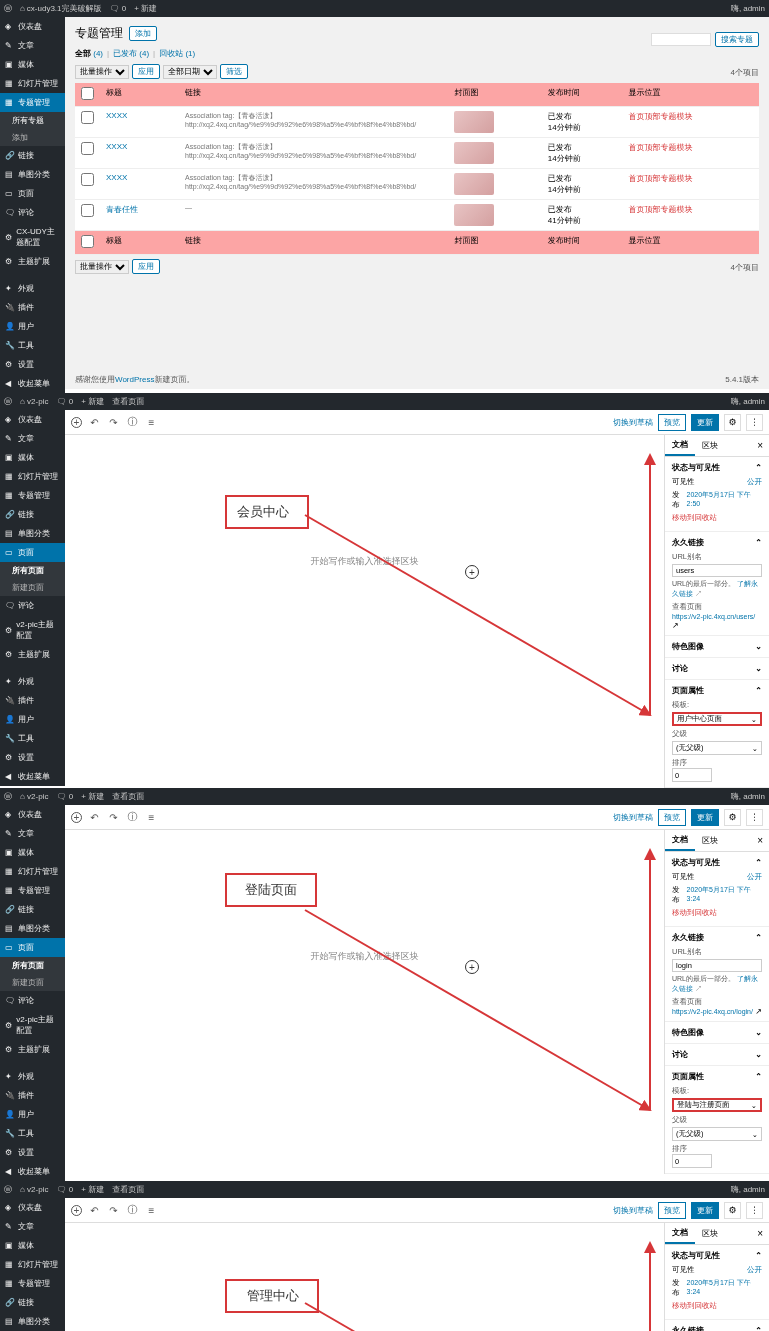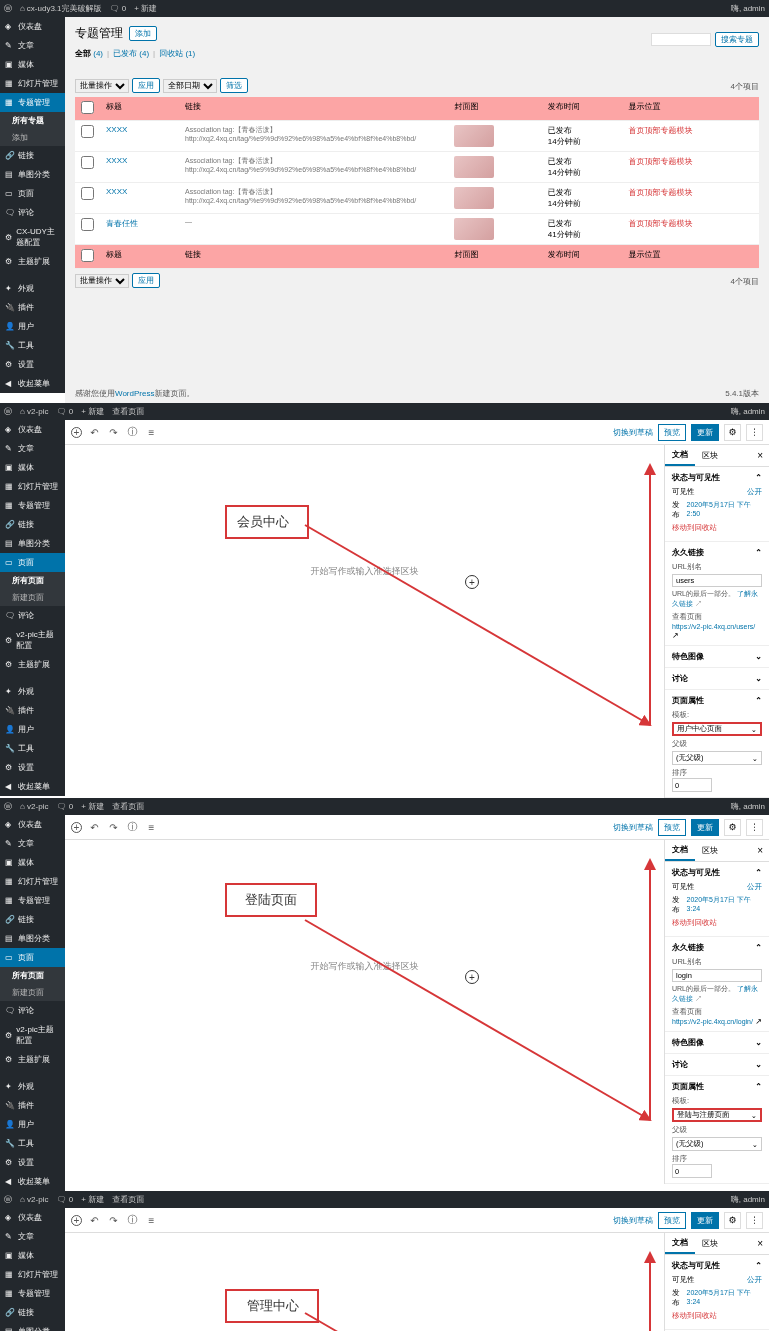--- a/index.html
+++ b/index.html
@@ -16,21 +16,21 @@
   .side .sub{background:#32373c;}
   .side .sub .row{padding:3px 5px 3px 12px;font-size:8px;color:#bbb;}
   .side .active{background:#0073aa;color:#fff;position:relative;}
   .side .active::after{content:"";position:absolute;right:-5px;top:50%;margin-top:-5px;border:5px solid transparent;border-right-color:#f1f1f1;}
   .side .sep{height:8px;}
   
   .main{margin-left:65px;background:#f1f1f1;padding:8px 10px 4px;min-height:250px;}
   .hd{display:flex;align-items:center;gap:6px;margin-bottom:6px;}
   .hd h1{font-size:12px;font-weight:500;}
   .btn-sm{border:1px solid #0073aa;color:#0073aa;background:#fff;padding:1px 5px;font-size:8px;cursor:pointer;border-radius:2px;}
-  .filters{display:flex;align-items:center;gap:4px;margin-bottom:19px;font-size:8px;}
+  .filters{display:flex;align-items:center;gap:4px;margin-bottom:5px;font-size:8px;}
   .filters a{color:#0073aa;text-decoration:none;}
   .filters .sep{color:#aaa;}
   .bulk{display:flex;gap:3px;align-items:center;margin-bottom:4px;}
   .sel{font-size:8px;height:14px;border:1px solid #ccc;}
   .count{float:right;font-size:8px;color:#555;margin-top:-16px;}
   table.list{width:100%;border-collapse:collapse;background:#fff;font-size:8px;}
   table.list th,table.list td{padding:4px 6px;text-align:left;border-bottom:1px solid #eee;vertical-align:top;}
   table.list th{background:#fca5a5;font-weight:500;}
   .link-blue{color:#0073aa;}
   .thumb{width:40px;height:22px;background:linear-gradient(135deg,#e8c4c4,#d4a0a0);border-radius:2px;}
@@ -104,21 +104,21 @@
       </div>
       <div class="row">
         <span class="ico">▦</span>
         <span>幻灯片管理</span>
       </div>
       <div class="row active">
         <span class="ico">▦</span>
         <span>专题管理</span>
       </div>
       <div class="sub">
-        <div class="row " style="color: rgb(255, 255, 255); font-weight: 700;">所有专题</div>
+        <div class="row " style="color: rgb(255, 255, 255); font-weight: 400;">所有专题</div>
         <div class="row">添加</div>
       </div>
       <div class="row">
         <span class="ico">🔗</span>
         <span>链接</span>
       </div>
       <div class="row">
         <span class="ico">▤</span>
         <span>单图分类</span>
       </div>

